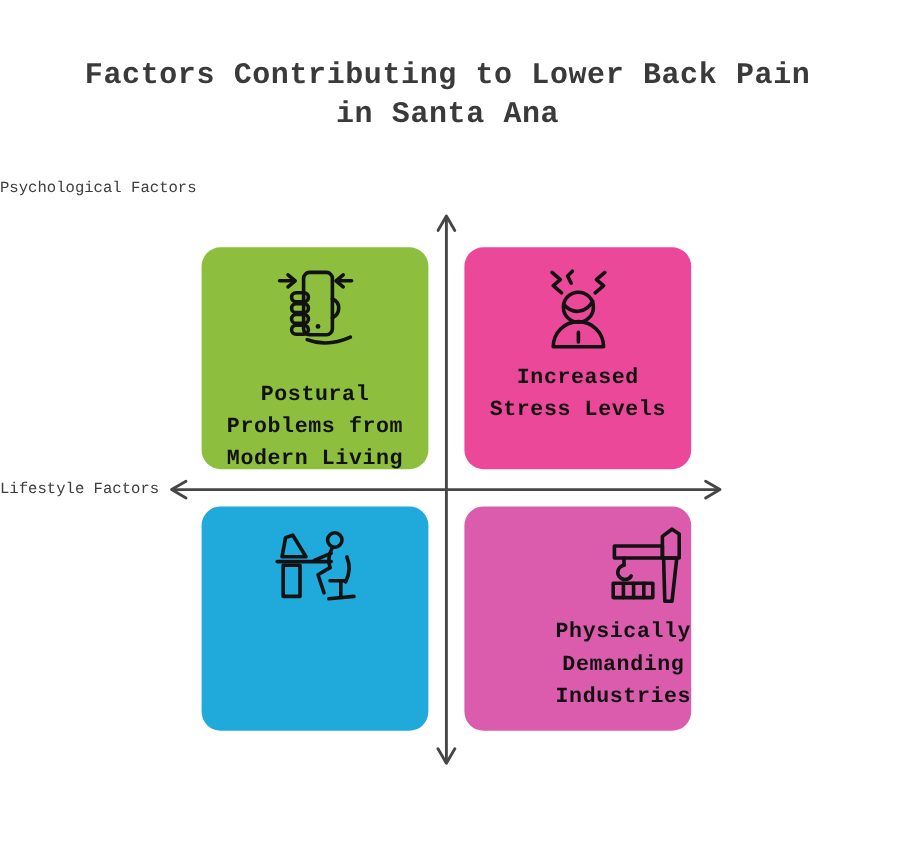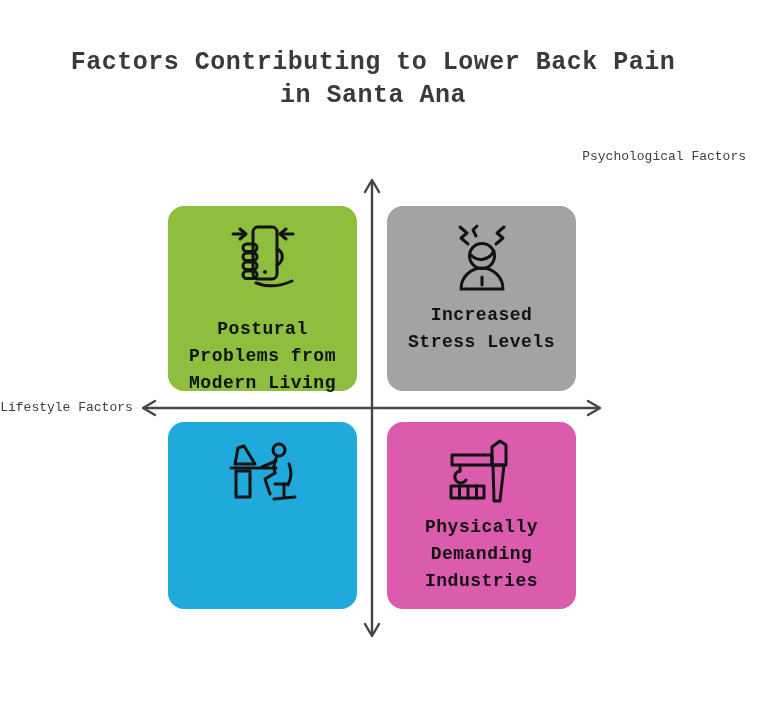--- a/index.html
+++ b/index.html
@@ -24,43 +24,43 @@
     color: #3a3a3a;
     white-space: pre-line;
     letter-spacing: 0.5px;
   }
   .axis-label {
     position: absolute;
     font-size: 13px;
     color: #3d3d3d;
     white-space: nowrap;
   }
-  .axis-top    { top: 149px; left: 0; width: 746px; text-align: right; }
+  .axis-top    { top: 149px; left: 0; width: 746px; text-align: left; }
   .axis-bottom { top: 652px; left: 0; width: 746px; text-align: center; }
-  .axis-left   { top: 400px; left: 0;  width: 133px; text-align: center; }
+  .axis-left   { top: 400px; left: 0;  width: 133px; text-align: left; }
   .axis-right  { top: 400px; left: 612px; }
   .axes-svg {
     position: absolute;
     top: 0; left: 0;
     width: 768px; height: 720px;
     pointer-events: none;
   }
   .card {
     position: absolute;
     width: 189px;
     height: 185px;
     border-radius: 16px;
     display: flex;
     flex-direction: column;
     align-items: center;
   }
   .card-tl { left: 168px; top: 206px; }
   .card-tr { left: 387px; top: 206px; }
   .card-bl { left: 168px; top: 422px; height: 187px; }
-  .card-br { left: 387px; top: 422px; height: 187px; }
+  .card-br { left: 387px; top: 422px; height: 187px; align-items: flex-end; }
   .card svg.icon { margin-top: 17px; flex: 0 0 auto; }
   .card-label {
     font-size: 18px;
     font-weight: bold;
     line-height: 27px;
     letter-spacing: 0.5px;
     color: #121212;
     text-align: center;
     white-space: pre-line;
   }
@@ -111,21 +111,21 @@
       <rect x="14" y="39" width="14" height="7.5" rx="3.7"></rect>
       <rect x="14" y="48" width="14" height="7.5" rx="3.7"></rect>
       <path d="M48,26 C55,29 55,38 48,42"></path>
       <path d="M27,60 C40,65 52,63 63,58"></path>
     </svg>
     <div class="card-label">Postural
 Problems from
 Modern Living</div>
   </div>
 
-  <div class="card card-tr" style="background-color: #a3a3a3;">
+  <div class="card card-tr" style="background-color: #ec4899;">
     <svg class="icon" width="68" height="70" viewBox="0 0 68 70">
       <polyline points="20,21 13,15 19,10 12,4"></polyline>
       <polyline points="28,13 25,7 29,3"></polyline>
       <polyline points="48,21 55,15 49,10 56,4"></polyline>
       <circle cx="34" cy="33" r="12.5"></circle>
       <path d="M22,31 C30,40 41,37 46,28"></path>
       <path d="M13,66 A21,21 0 0 1 55,66 Z"></path>
       <line x1="34" y1="54" x2="34" y2="62"></line>
     </svg>
     <div class="card-label">Increased

